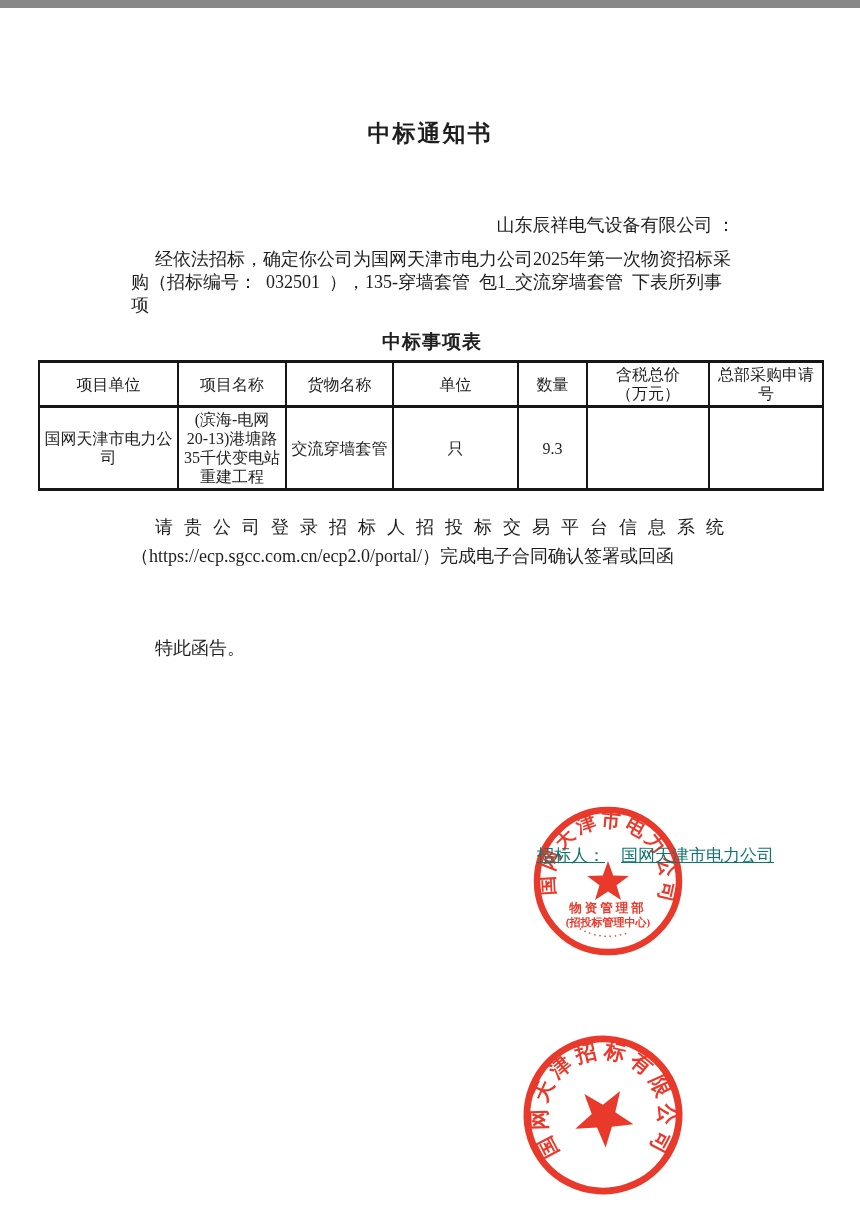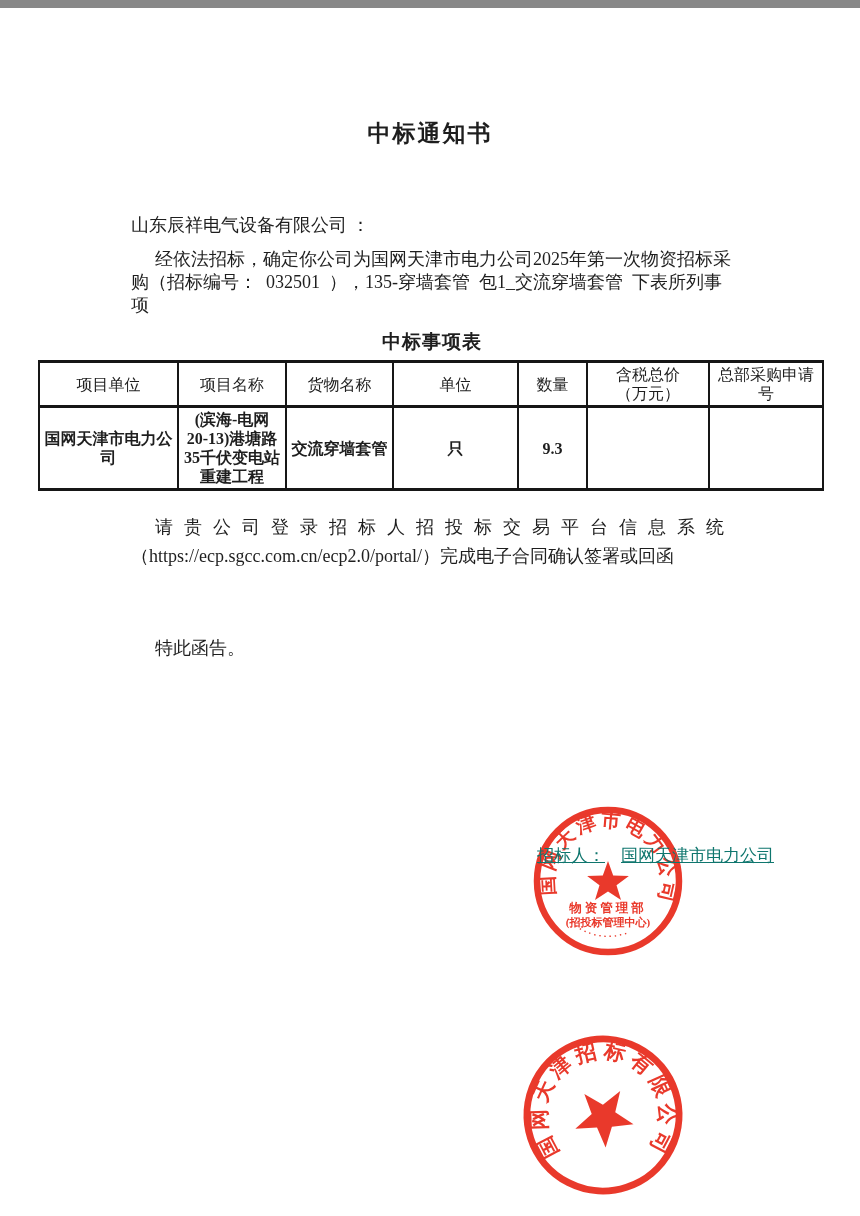--- a/index.html
+++ b/index.html
@@ -8,21 +8,21 @@
     background:#ffffff; overflow:hidden;
     font-family:"Liberation Serif","DejaVu Serif",serif;
     color:#1e1e1e;
   }
   .doc-title {
     position:absolute; top:110px; left:0; width:860px;
     text-align:center; font-size:23px; font-weight:bold; letter-spacing:2px;
   }
   .addressee {
     position:absolute; top:205px; left:131px; width:604px;
-    font-size:18px; white-space:pre-wrap;
+    font-size:18px; white-space:pre-wrap;text-align:right;
   }
   .para1 { position:absolute; top:240px; left:131px; width:604px; font-size:18px; }
   .para1 .line { white-space:pre-wrap; line-height:23px; }
   .para1 .line.first { text-indent:24px; }
   .table-title {
     position:absolute; top:321px; left:0; width:864px;
     text-align:center; font-size:19px; font-weight:bold; letter-spacing:1px;
   }
   .award-table {
     position:absolute; top:352px; left:38px;
@@ -31,21 +31,21 @@
   }
   .award-table th, .award-table td {
     border-left:2px solid #161616; border-right:2px solid #161616;
     text-align:center; vertical-align:middle;
     white-space:pre-line; line-height:19px; padding:2px 3px;
     font-weight:normal;
   }
   .award-table thead tr { height:39px; }
   .award-table thead th { border-top:3px solid #161616; border-bottom:3px solid #161616; }
   .award-table tbody tr { height:76px; }
-  .award-table tbody td { border-bottom:3px solid #161616;font-weight:bold; }
+  .award-table tbody td { border-bottom:3px solid #161616; }
   .para2 { position:absolute; top:505px; left:131px; width:604px; font-size:18px; }
   .para2 .line { white-space:pre-wrap; line-height:28.5px; }
   .para2 .line.stretch { text-indent:24px; letter-spacing:11px; }
   .closing {
     position:absolute; top:628px; left:155px; font-size:18px;
   }
   .sig { position:absolute; z-index:3; font-size:17px; color:#0f766e; white-space:nowrap;text-decoration:underline; }
   .sig.bidder { top:836px; left:537px; }
   .sig.agency { top:1084px; left:483px; }
   .sig .name { margin-left:16px; }

